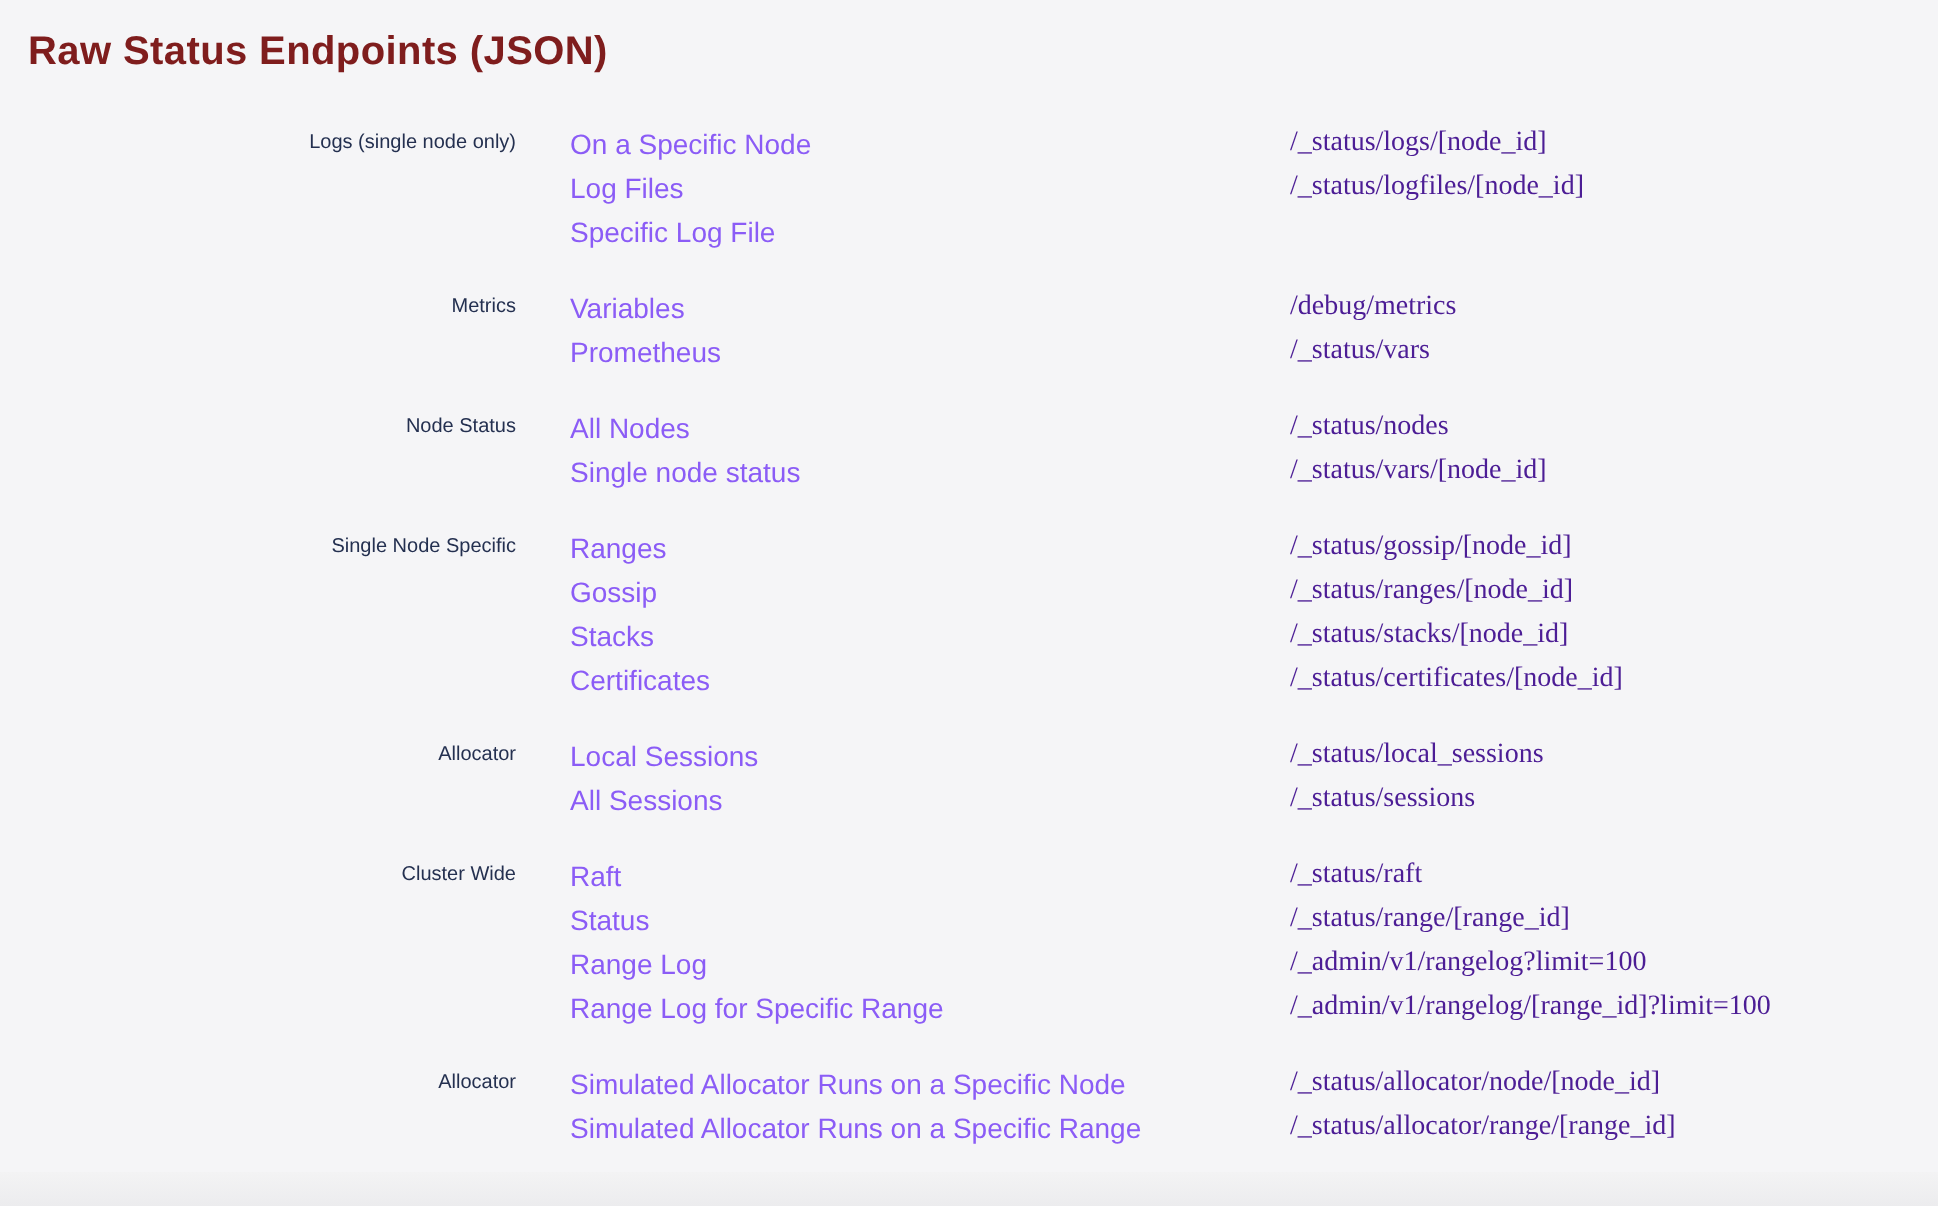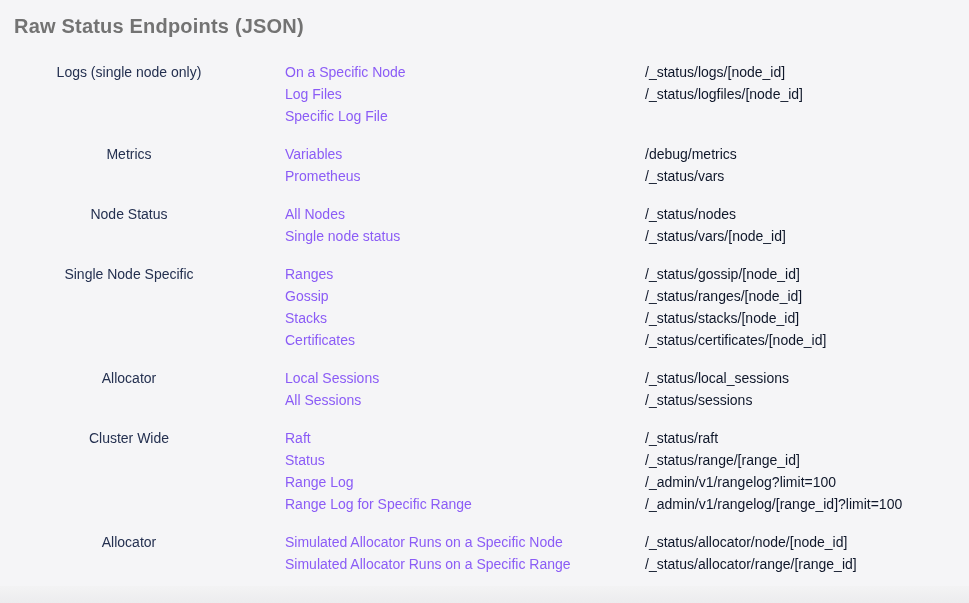--- a/index.html
+++ b/index.html
@@ -14,38 +14,38 @@
     background: #f5f5f7;
     font-family: "Liberation Sans", sans-serif;
     -webkit-font-smoothing: antialiased;
   }
   .page-title {
     margin: 0;
     padding: 15px 0 0 14px;
     font-size: 20px;
     font-weight: 600;
     letter-spacing: 0.2px;
-    color: #737373;
+    color: #7f1d1d;
   }
   .endpoints-table {
     margin-top: 23px;
   }
   .group {
     display: flex;
     align-items: flex-start;
     margin-bottom: 16px;
   }
   .group:last-child {
     margin-bottom: 16px;
   }
   .category-cell {
     width: 258px;
     flex: 0 0 258px;
-    text-align: center;
-    font-size: 14px;
+    text-align: right;
+    font-size: 10px;
     line-height: 22px;
     color: #243050;
   }
   .links-column {
     width: 333px;
     flex: 0 0 333px;
     margin-left: 27px;
   }
   .paths-column {
     flex: 1 1 auto;
@@ -54,22 +54,23 @@
   .endpoint-link {
     font-size: 14px;
     line-height: 22px;
     color: #8b5cf6;
     cursor: pointer;
     white-space: nowrap;
   }
   .endpoint-path {
     font-size: 14px;
     line-height: 22px;
-    color: #0f172a;
+    color: #4c1d95;
     white-space: nowrap;
+    font-family: Liberation Serif, serif;
   }
   .footer-strip {
     position: absolute;
     left: 0;
     bottom: 0;
     width: 100%;
     height: 17px;
     background: linear-gradient(#f3f3f4, #ececee);
   }
 </style>

